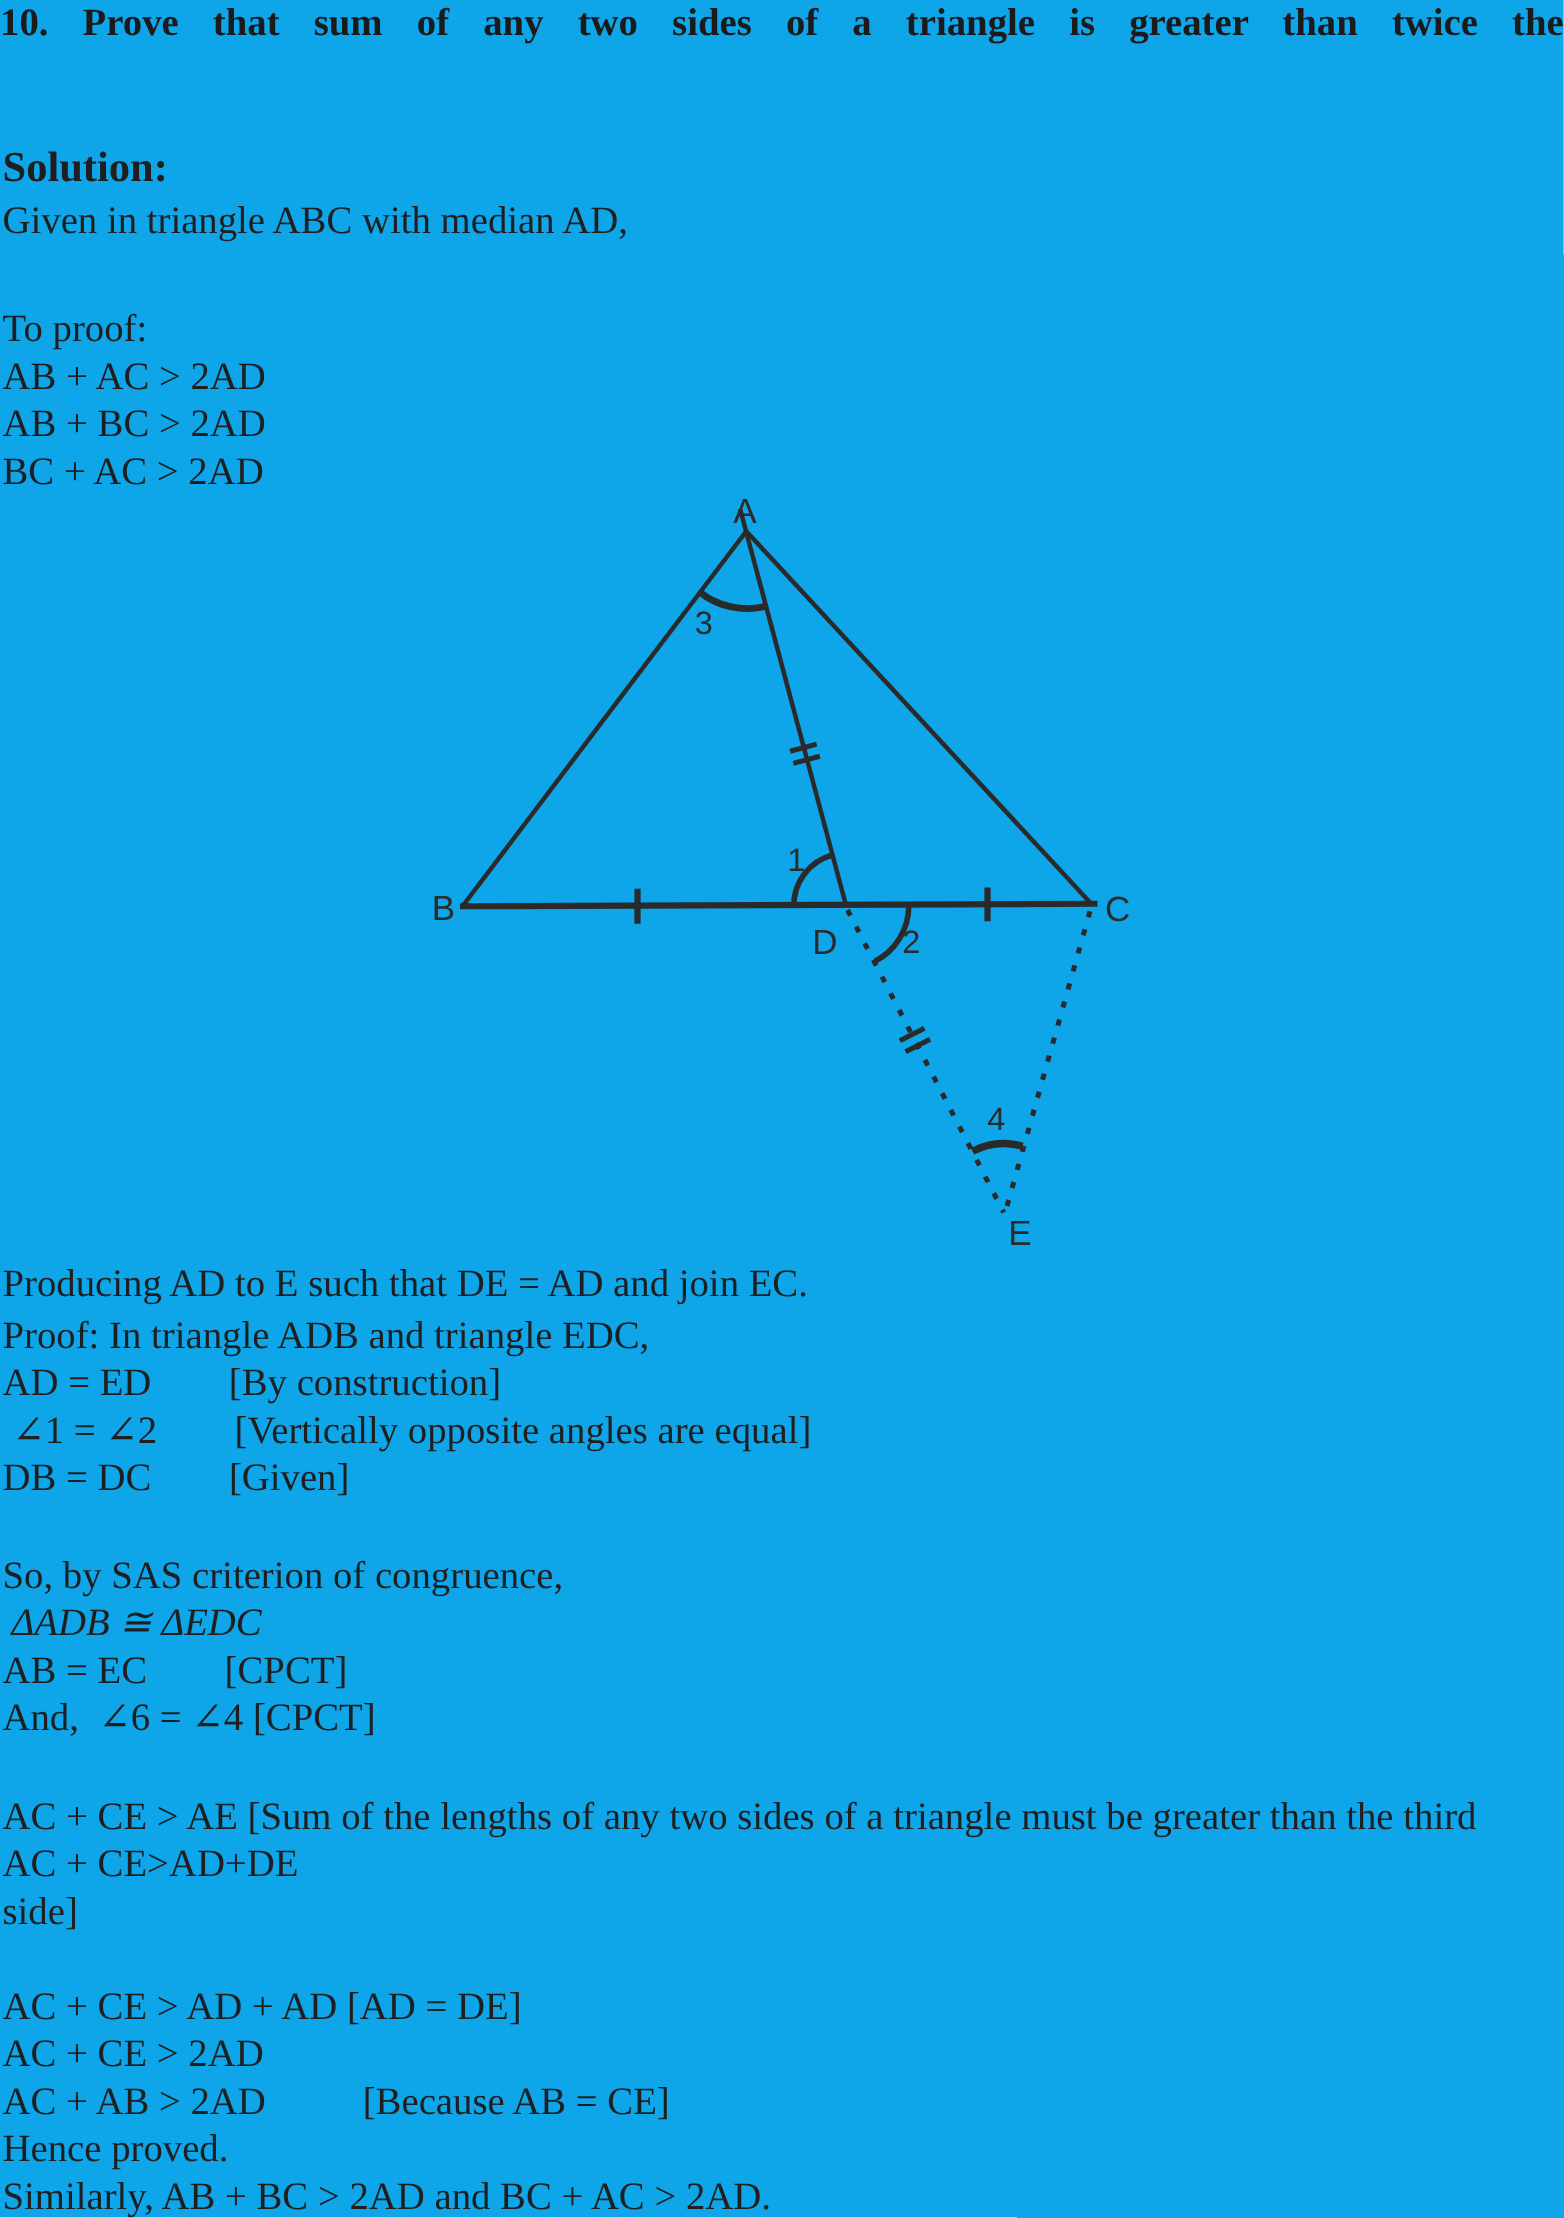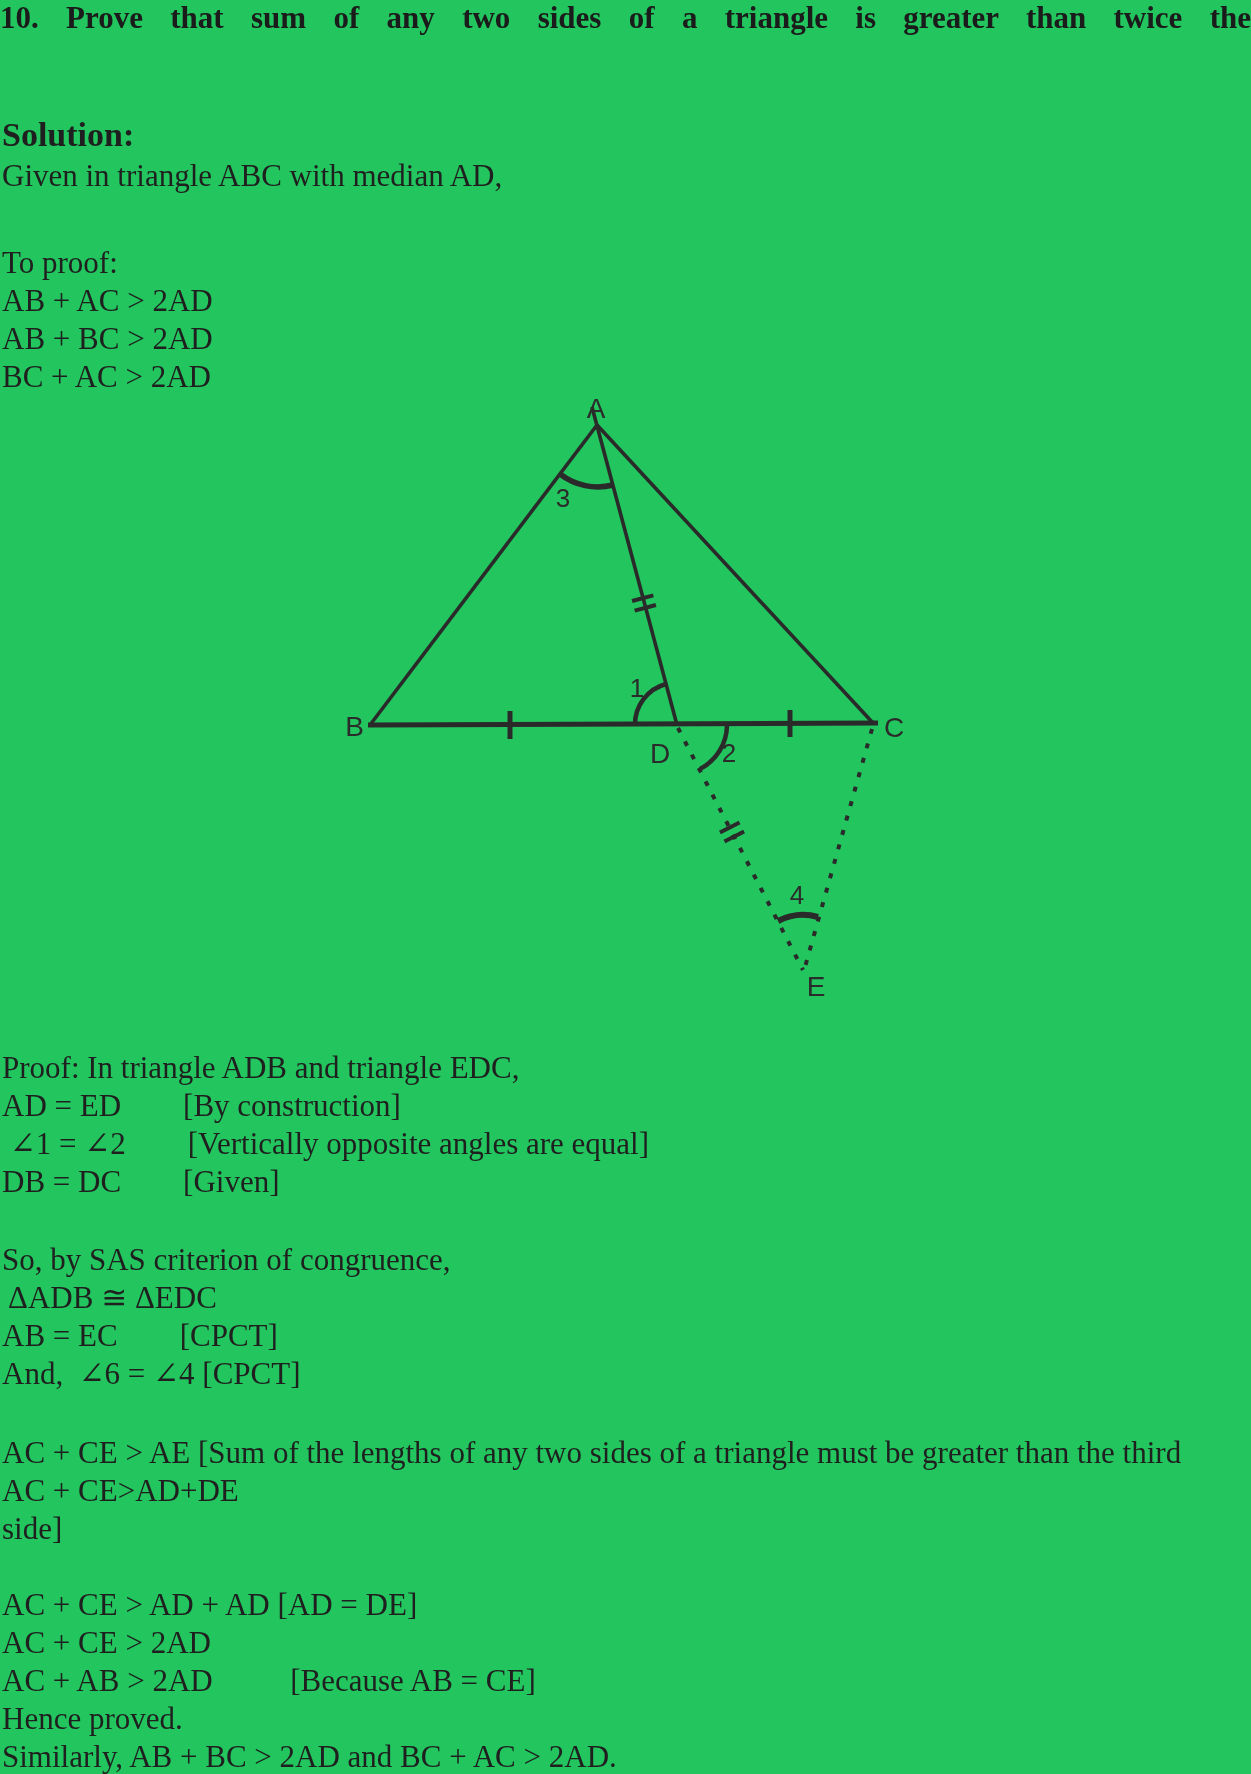--- a/index.html
+++ b/index.html
@@ -1,26 +1,26 @@
 <!DOCTYPE html>
 <html><head>
 <meta charset="utf-8">
 <style>
   html,body { margin:0; padding:0; background:#ffffff; }
   .page {
-    position:relative; width:1251px; height:1774px; background:#22c55e;
+    position:relative; width:1251px; height:1774px; background:#0ea5e9;
     font-family:"Liberation Serif","DejaVu Serif",serif; color:#1f1f1f; overflow:hidden;
   }
   .abs { position:absolute; left:2px; }
   .title { position:absolute; top:-2px; left:0; width:1251px;
            font-weight:bold; font-size:31px; line-height:39px; color:#1b1b1b; }
   .title .l1 { text-align:justify; text-align-last:justify; }
   .h-sol { font-weight:bold; font-size:34px; line-height:38px; }
   .bl { white-space:pre; font-size:31px; line-height:38px; }
-  .it { }
+  .it { font-style:italic; }
   .diagram { position:absolute; top:385px; left:0; }
   .diagram line, .diagram path { stroke:#2a2a2a; fill:none; }
   .vtx { font-family:"Liberation Sans","DejaVu Sans",sans-serif; font-size:28px; fill:#2b2b2b; }
   .ang { font-family:"Liberation Sans","DejaVu Sans",sans-serif; font-size:26px; fill:#2b2b2b; }
 </style>
 </head>
 <body>
 
 <div class="page">
 
@@ -72,20 +72,21 @@
     <text class="vtx" x="884" y="352" text-anchor="start">C</text>
     <text class="vtx" x="660" y="378" text-anchor="middle">D</text>
     <text class="vtx" x="816" y="611" text-anchor="middle">E</text>
 
     <text class="ang" x="563" y="122" text-anchor="middle">3</text>
     <text class="ang" x="637" y="312" text-anchor="middle">1</text>
     <text class="ang" x="729" y="377" text-anchor="middle">2</text>
     <text class="ang" x="797" y="519" text-anchor="middle">4</text>
   </svg>
 
+  <div class="abs bl" style="top:1008px">Producing AD to E such that DE = AD and join EC.</div>
 
   <div class="abs" style="top:1049px">
     <div class="bl">Proof: In triangle ADB and triangle EDC,</div>
     <div class="bl">AD = ED        [By construction]</div>
     <div class="bl"> ∠1 = ∠2        [Vertically opposite angles are equal]</div>
     <div class="bl">DB = DC        [Given]</div>
   </div>
 
   <div class="abs" style="top:1241px">
     <div class="bl">So, by SAS criterion of congruence,</div>

